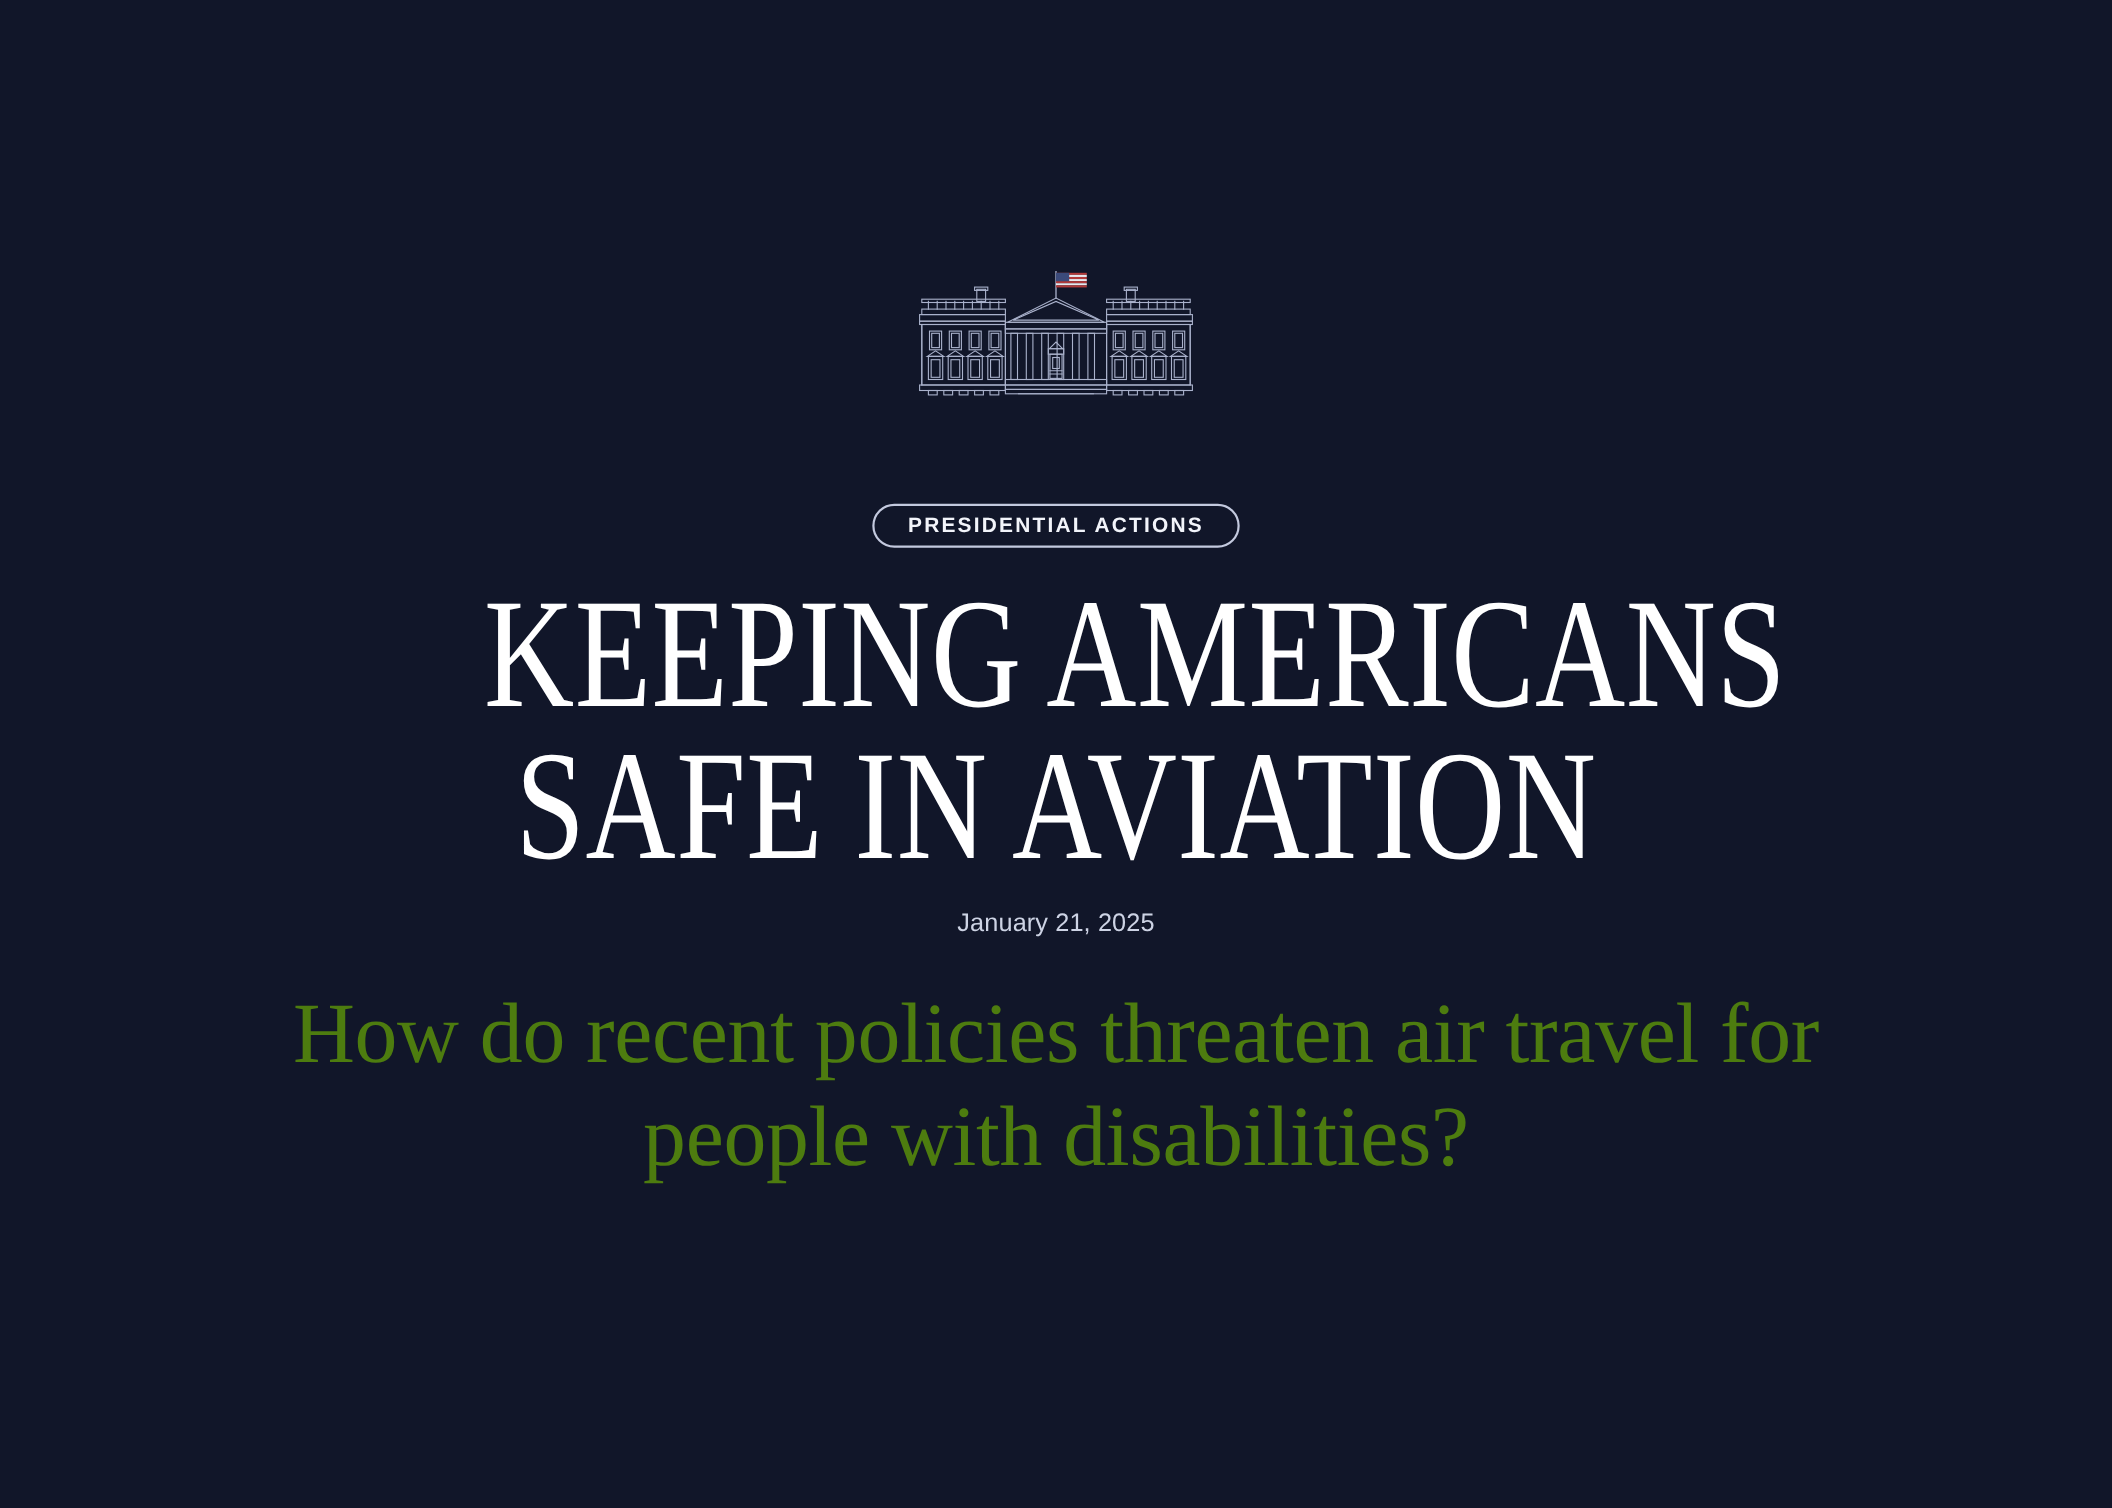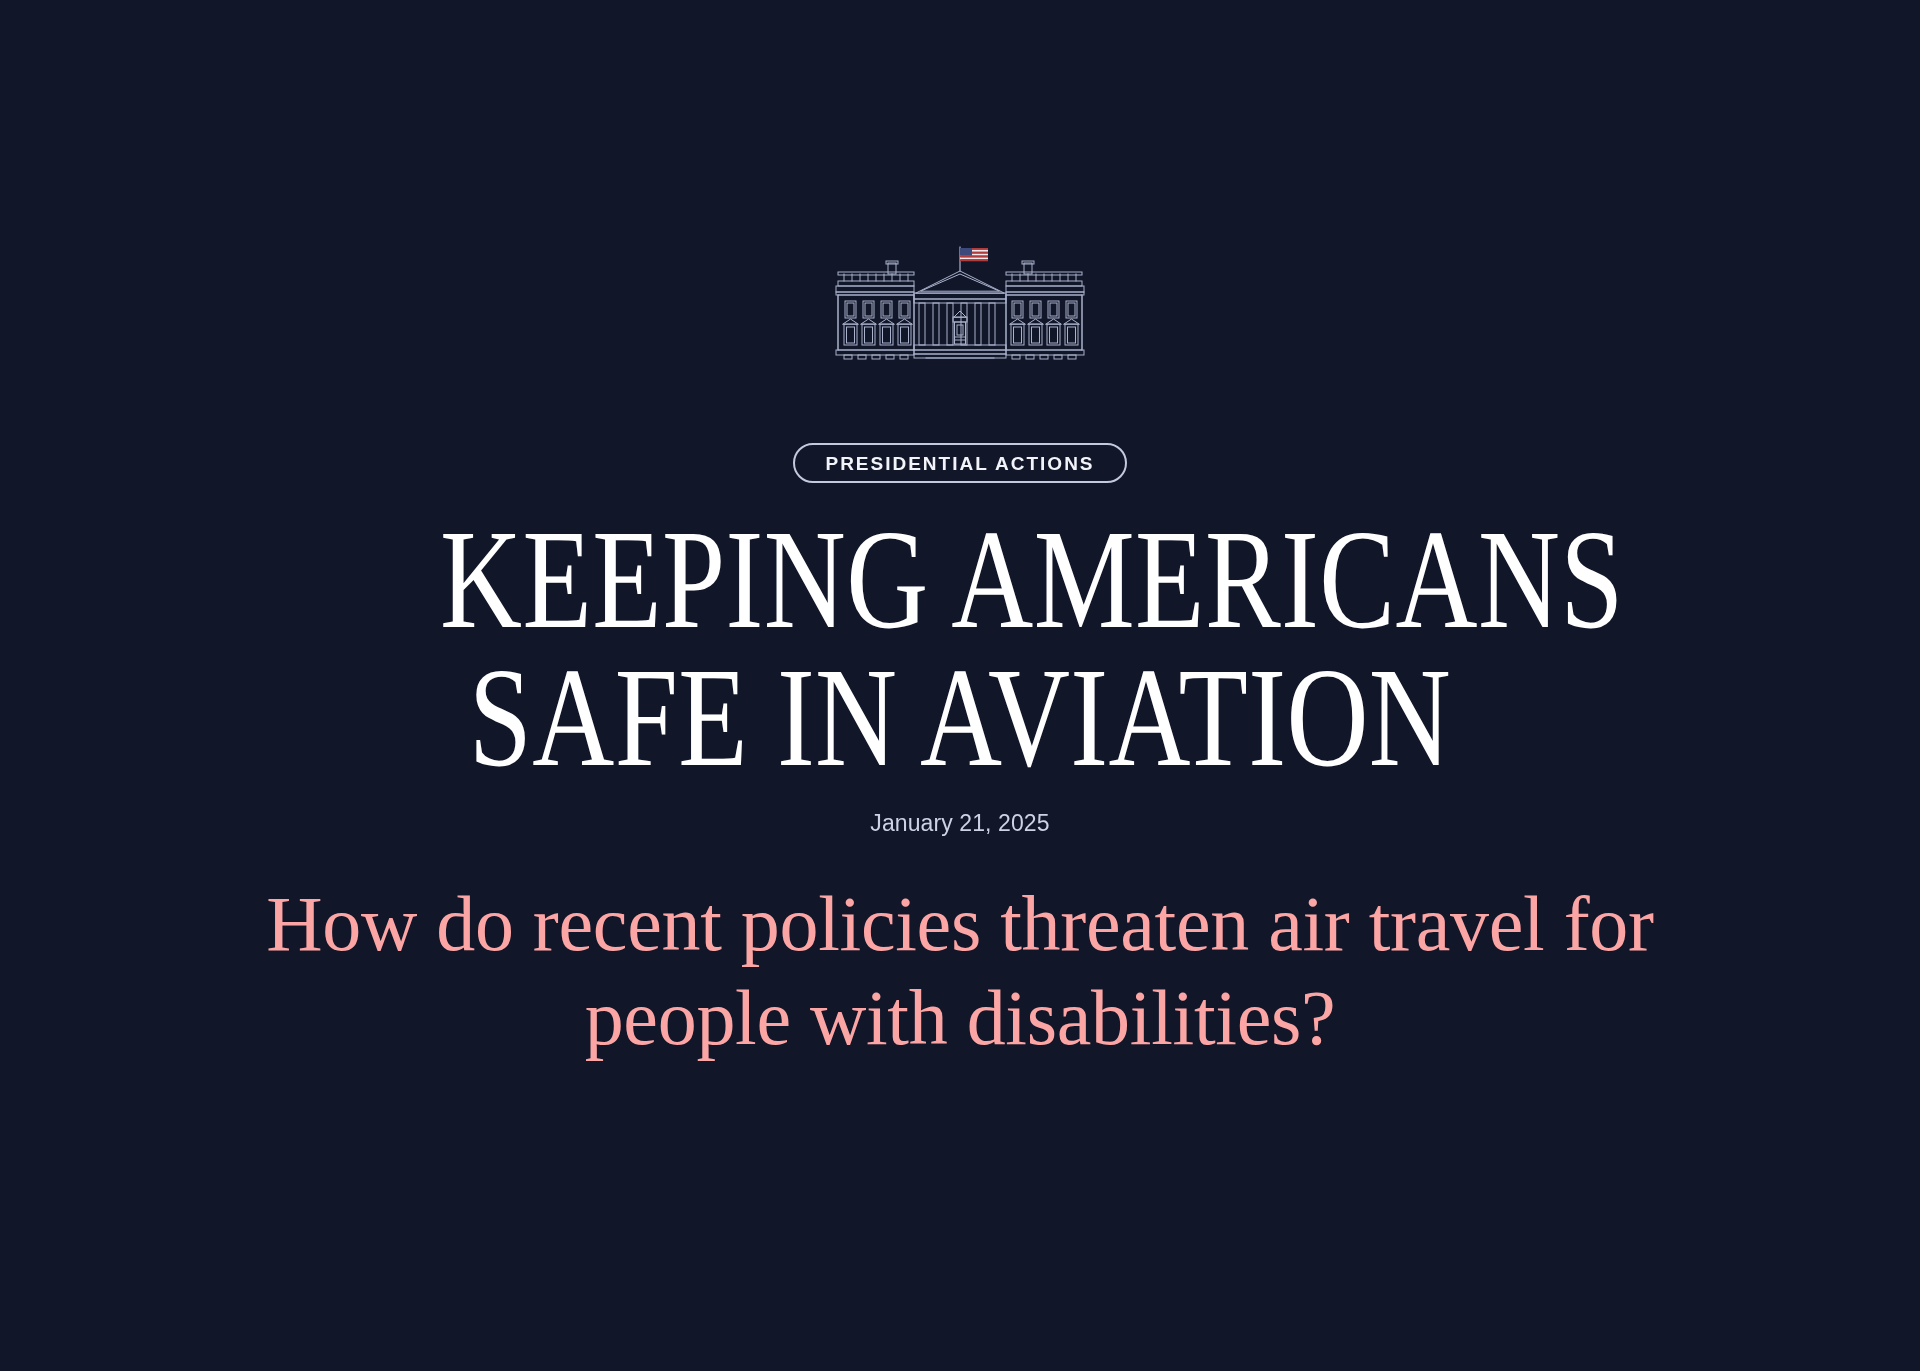--- a/index.html
+++ b/index.html
@@ -56,20 +56,21 @@
     border: 2px solid #c3c9de;
     border-radius: 22px;
     color: #f2f4fa;
     font-family: "Liberation Sans", sans-serif;
     font-weight: 700;
     font-size: 19px;
     letter-spacing: 2.0px;
     line-height: 1;
     white-space: nowrap;
     box-sizing: border-box;
+    margin-top: 15px;
   }
 
   
   .headline {
     margin: 0;
     margin-top: 28px;
     width: 1300px;
     text-align: center;
     color: #ffffff;
     font-family: "Liberation Serif", serif;
@@ -98,21 +99,21 @@
     line-height: 1;
     text-align: center;
   }
 
   
   .question {
     margin: 0;
     margin-top: 42px;
     width: 1510px;
     text-align: center;
-    color: #fca5a5;
+    color: #4d7c0f;
     font-family: "Liberation Serif", serif;
     font-weight: 400;
     font-size: 78px;
     line-height: 1.20;
     letter-spacing: -0.3px;
   }
 </style>
 </head>
 <body>
 

